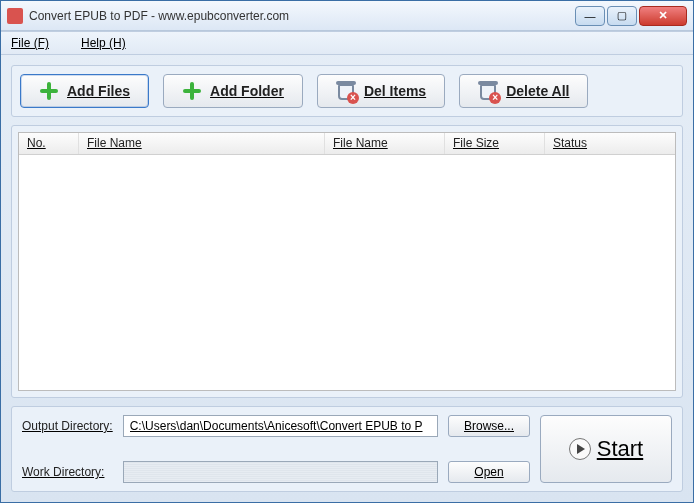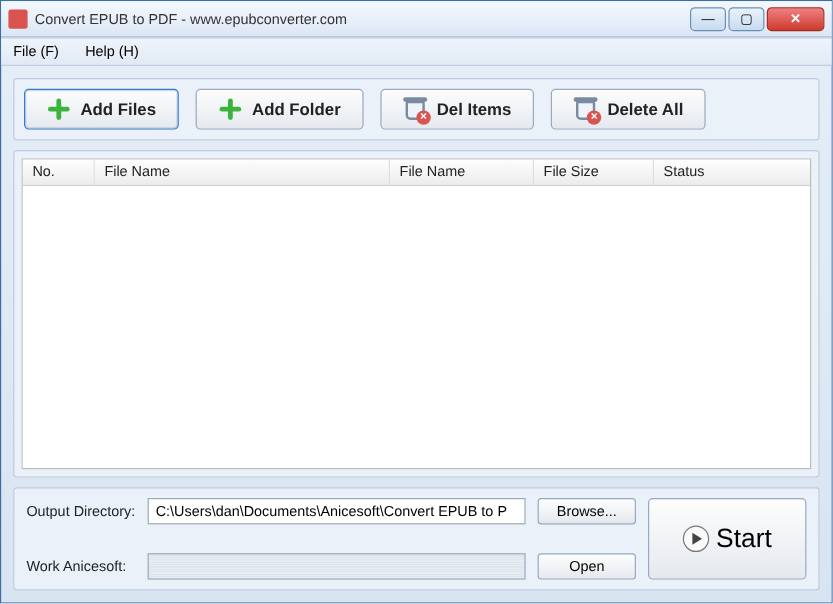--- a/index.html
+++ b/index.html
@@ -4,23 +4,23 @@
 <style>
   * { box-sizing: border-box; margin: 0; padding: 0; }
   body { font-family: "Segoe UI", Tahoma, sans-serif; font-size: 12px; background: #fff; }
   .window { width: 694px; height: 503px; border: 1px solid #3a6ea5; background: linear-gradient(#e6eef7, #d9e4f1); display: flex; flex-direction: column; }
   .titlebar { height: 30px; background: linear-gradient(#f4f8fd, #dce7f5); display: flex; align-items: center; padding: 0 6px; border-bottom: 1px solid #b8c8dc; }
   .titlebar-icon { width: 16px; height: 16px; background: #d9534f; border-radius: 2px; margin-right: 6px; }
   .titlebar-text { flex: 1; font-size: 12px; color: #333; }
   .wincontrols { display: flex; gap: 2px; }
   .winbtn { width: 30px; height: 20px; border: 1px solid #6a8fb5; background: linear-gradient(#eaf2fb,#c7dbf0); border-radius: 4px; display:flex;align-items:center;justify-content:center; font-size:11px; cursor:pointer; }
   .winbtn.close { background: linear-gradient(#f08080,#cc3b2e); color:#fff; border-color:#a82a1f; width:48px; font-weight:bold; }
-  .menubar { height: 24px; background: linear-gradient(#eef4fb,#e1eaf5); border: 1px solid #bfcde0; border-left:none; border-right:none; display:flex; align-items:center; padding: 0 4px; gap: 10px; font-size:12px; }
+  .menubar { height: 24px; background: linear-gradient(#eef4fb,#e1eaf5); border: 1px solid #bfcde0; border-left:none; border-right:none; display:flex; align-items:center; padding: 0 4px; gap: 20px; font-size:12px;text-decoration:underline; }
   .menuitem { padding: 2px 6px; cursor: default; }
-  .content { flex:1; padding: 10px; display:flex; flex-direction:column; gap:8px; }
+  .content { flex:1; padding: 10px; display:flex; flex-direction:column; gap:8px;text-decoration:underline; }
   .toolbar-panel { border: 1px solid #bfcde0; border-radius: 3px; background: #eaf1f9; padding: 8px; display:flex; gap:14px; }
   .tbtn { height: 34px; padding: 0 18px; border: 1px solid #9aaabf; border-radius: 4px; background: linear-gradient(#fdfdfd,#e5e9ee); display:flex; align-items:center; gap:8px; font-size:14px; font-weight:bold; color:#222; cursor:pointer; }
   .tbtn.primary { border: 1px solid #3a79c9; box-shadow: 0 0 0 1px rgba(58,121,201,.25) inset; }
   .ic-plus { width:20px; height:20px; position:relative; }
   .ic-plus:before, .ic-plus:after { content:""; position:absolute; background:#3cb33c; border-radius:2px; }
   .ic-plus:before { left:8px; top:1px; width:4px; height:18px; }
   .ic-plus:after { top:8px; left:1px; height:4px; width:18px; }
   .ic-del { width:20px; height:20px; position:relative; }
   .ic-del .can { position:absolute; left:2px; top:3px; width:16px; height:16px; border:2px solid #7a8aa0; border-radius:2px 2px 4px 4px; background:#eef3f9; }
   .ic-del .lid { position:absolute; left:0; top:0; width:20px; height:4px; background:#7a8aa0; border-radius:2px; }
@@ -103,21 +103,21 @@
         </div>
         <div class="tbody"></div>
       </div>
     </div>
 
     <div class="bottom-panel">
       <div class="bp-left">
         <div class="lbl">Output Directory:</div>
         <input class="txt" type="text" value="C:\Users\dan\Documents\Anicesoft\Convert EPUB to P" style="">
         <button class="sbtn">Browse...</button>
-        <div class="lbl">Work Anicesoft:</div>
+        <div class="lbl">Work Directory:</div>
         <div class="progress"></div>
         <button class="sbtn">Open</button>
       </div>
       <button class="startbtn">
         <span class="play"></span>
         <span>Start</span>
       </button>
     </div>
   </div>
 </div>

